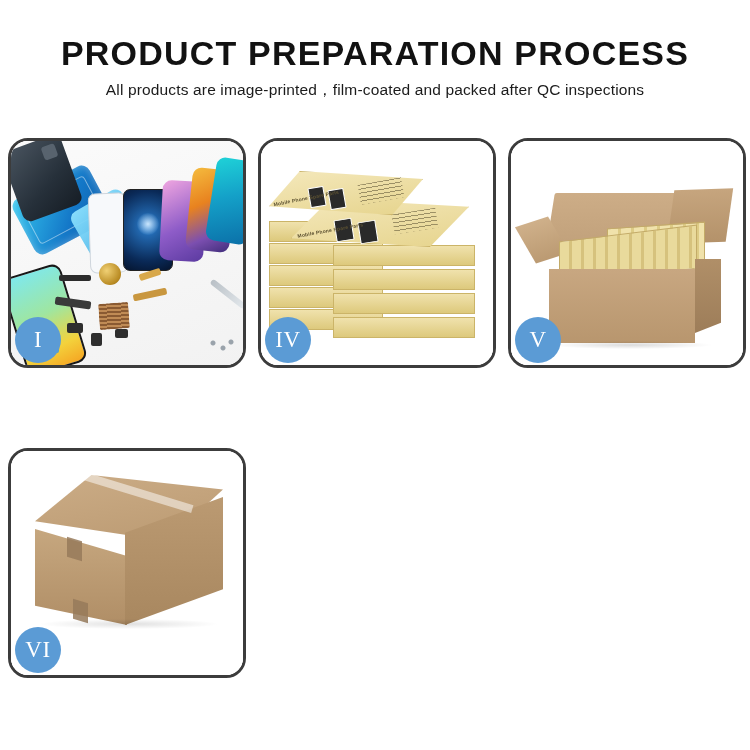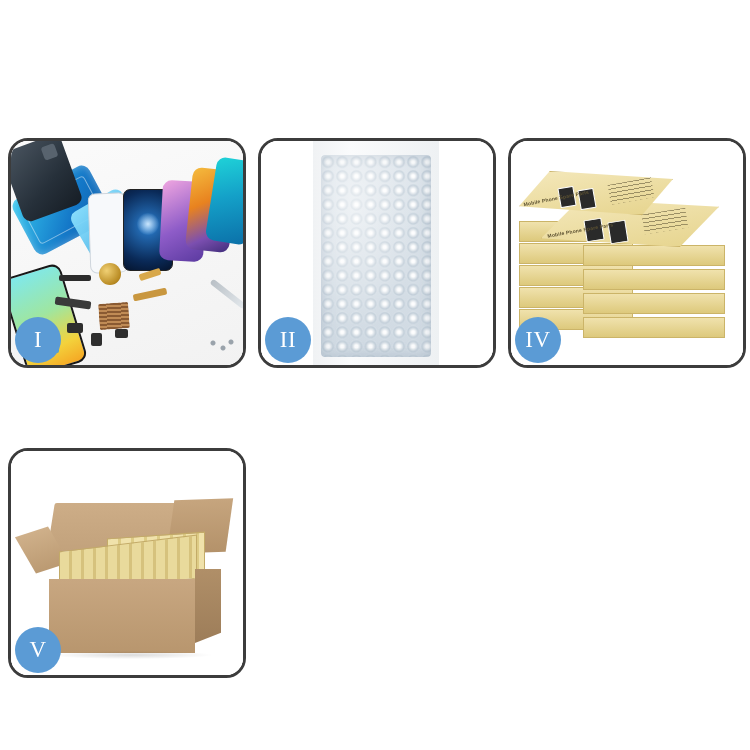--- a/index.html
+++ b/index.html
@@ -212,20 +212,24 @@
     background: rgba(255,255,255,.5); transform: rotate(17deg); }
   .c6tape { position:absolute; width:15px; height:20px; background: rgba(150,122,90,.85); }
   .c6shadow { position:absolute; left:30px; top:168px; width:176px; height:10px;
     background: radial-gradient(ellipse at center, rgba(0,0,0,.12), transparent 72%); }
 </style>
 </head>
 <body>
 
 <div id="page">
 
+  <div id="header">
+    <div id="title">PRODUCT PREPARATION PROCESS</div>
+    <div id="subtitle">All products are image-printed，film-coated and packed after QC inspections</div>
+  </div>
 
   <div id="grid">
 
     <div class="panel">
       <div class="panel-inner">
         <div class="p1bg"></div>
         <div class="ph ph-a"></div>
         <div class="ph ph-b"></div>
         <div class="ph ph-glass"></div>
         <div class="ph ph-c"></div>
@@ -243,28 +247,20 @@
         <div class="sq s1"></div>
         <div class="sq s2"></div>
         <div class="sq s3"></div>
         <div class="sq s4"></div>
         <div class="screwdriver"></div>
         <div class="screws"></div>
       </div>
       <div class="badge">I</div>
     </div>
 
-    <div class="panel">
-      <div class="panel-inner">
-        <div class="p2bg"></div>
-        <div class="wrapsheet"></div>
-        <div class="bubbles"></div>
-      </div>
-      <div class="badge">II</div>
-    </div>
 
 
     <div class="panel">
       <div class="panel-inner">
         <div class="p4bg"></div>
 
         <div class="slab" style="top:168px;"></div>
         <div class="slabr" style="top:176px;"></div>
         <div class="slab" style="top:146px;"></div>
         <div class="slabr" style="top:152px;"></div>
@@ -301,15 +297,28 @@
         <div class="flapleft"></div>
         <div class="inner-boxes2"></div>
         <div class="inner-boxes"></div>
         <div class="cartonfront"></div>
         <div class="cartonside"></div>
         <div class="cartonshadow"></div>
       </div>
       <div class="badge">V</div>
     </div>
 
+    <div class="panel">
+      <div class="panel-inner">
+        <div class="p6bg"></div>
+        <div class="c6top"></div>
+        <div class="c6left"></div>
+        <div class="c6right"></div>
+        <div class="c6seam"></div>
+        <div class="c6tape" style="left:56px; top:88px; transform:skewY(16deg);"></div>
+        <div class="c6tape" style="left:62px; top:150px; transform:skewY(16deg);"></div>
+        <div class="c6shadow"></div>
+      </div>
+      <div class="badge">VI</div>
+    </div>
 
   </div>
 </div>
 
 </body></html>

